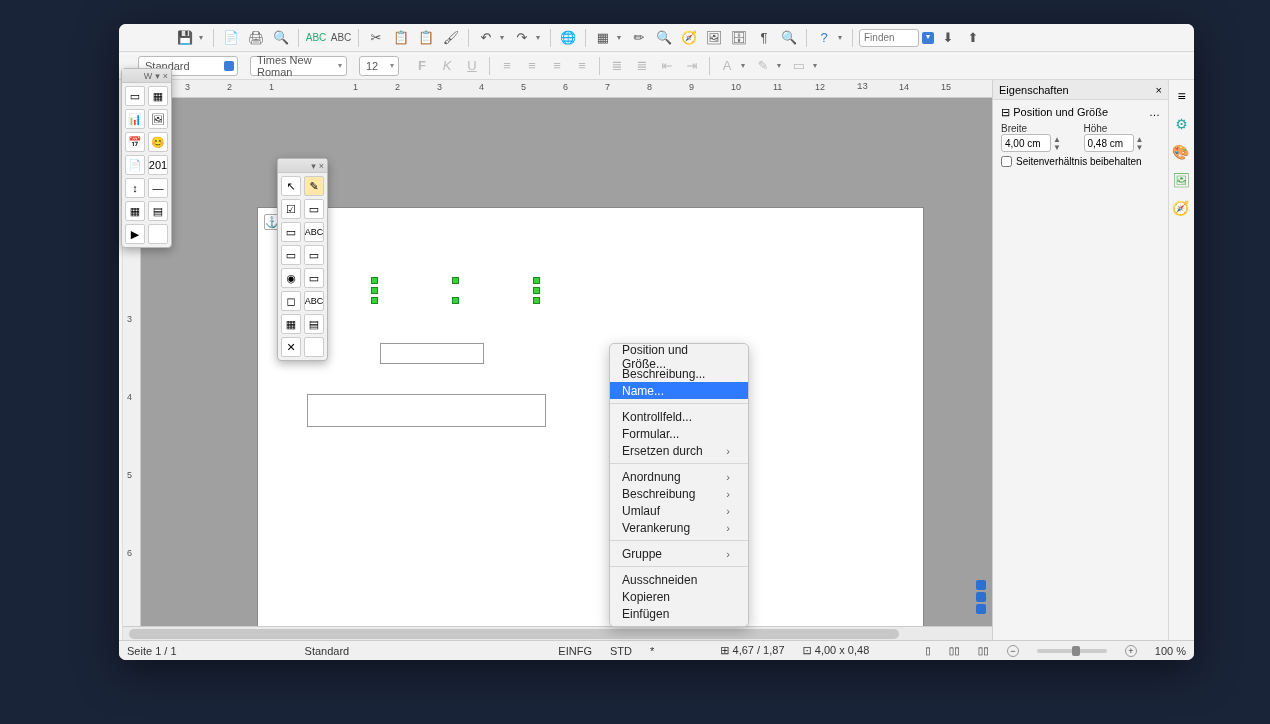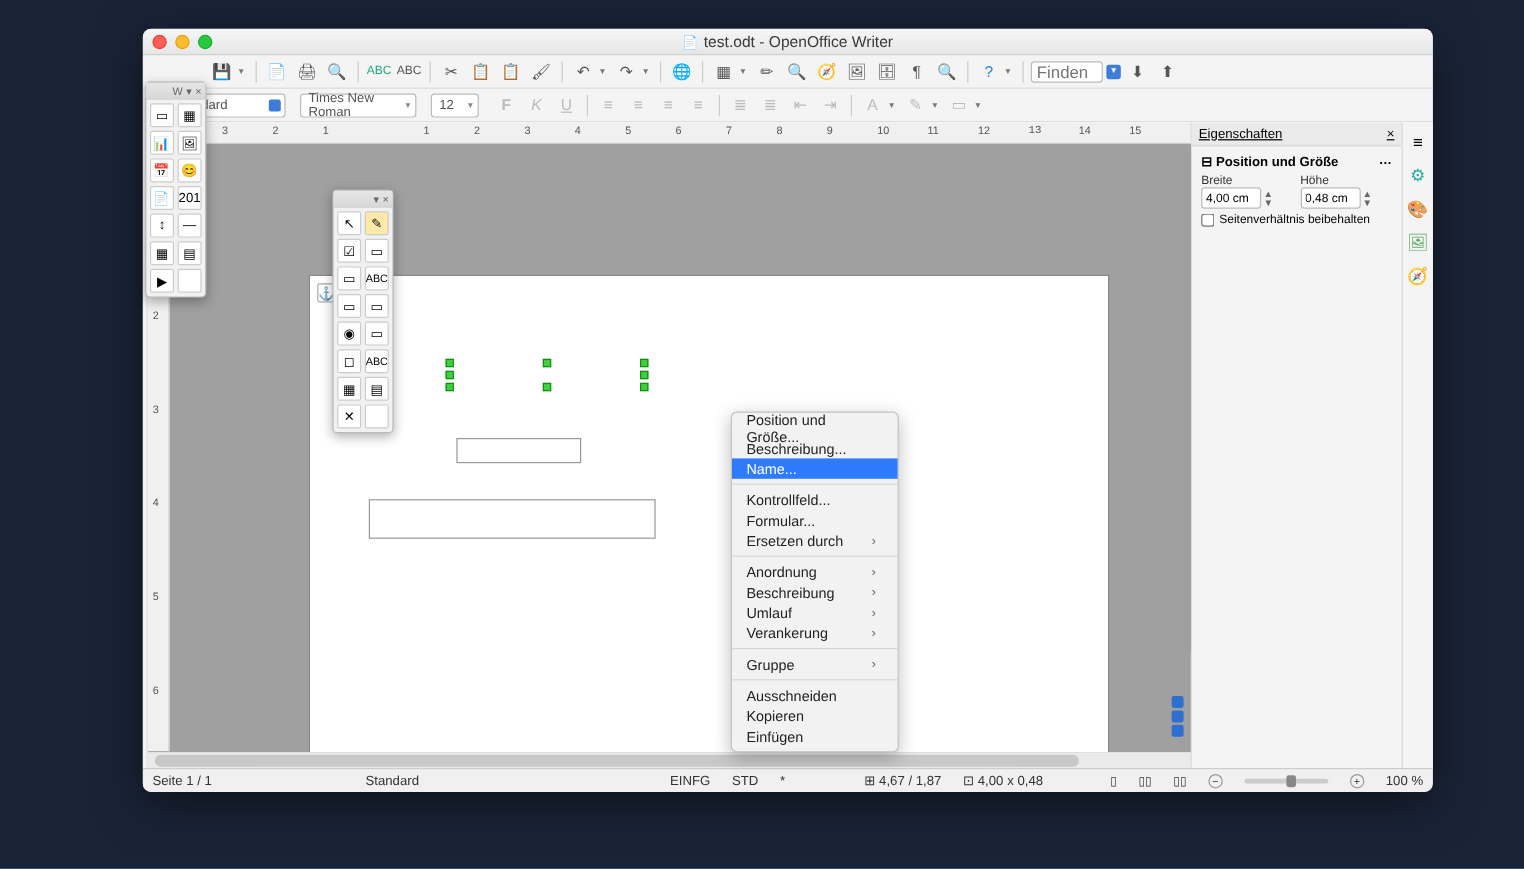--- a/index.html
+++ b/index.html
@@ -14,21 +14,21 @@
 .tl-min { background: #ffbd2e; border: .5px solid #e1a116; }
 .tl-max { background: #28c940; border: .5px solid #1bad2b; }
 .title { position: absolute; left: 0; right: 0; text-align: center; font-size: 13px; color: #3a3a3a; pointer-events: none; }
 .title::before { content: "📄"; font-size: 11px; margin-right: 4px; }
 
 
 .toolbar { height: 28px; background: #f4f4f4; border-bottom: 1px solid #d8d8d8; display: flex; align-items: center; padding: 0 6px; gap: 3px; }
 .tbutton { width: 22px; height: 22px; border: 1px solid transparent; border-radius: 3px; display: flex; align-items: center; justify-content: center; font-size: 13px; color: #555; cursor: pointer; }
 .tsep { width: 1px; height: 18px; background: #ccc; margin: 0 3px; }
 .tdrop { width: 8px; font-size: 8px; color: #777; }
-.find-box { width: 60px; height: 18px; border: 1px solid #bbb; border-radius: 3px; font-size: 14px; padding: 0 4px; background: #fff; }
+.find-box { width: 60px; height: 18px; border: 1px solid #bbb; border-radius: 3px; font-size: 10px; padding: 0 4px; background: #fff; }
 
 
 .fmt-combo { height: 20px; border: 1px solid #bbb; border-radius: 3px; background: #fff; font-size: 11px; padding: 0 16px 0 6px; display: flex; align-items: center; position: relative; color: #555; }
 .fmt-combo.blue::after { content: ""; position: absolute; right: 3px; top: 4px; width: 10px; height: 10px; background: #3b7dd8; border-radius: 2px; }
 .fmt-combo.plain::after { content: "▾"; position: absolute; right: 4px; font-size: 8px; color: #888; }
 
 
 .workspace { flex: 1; display: flex; background: #fff; overflow: hidden; }
 .leftpad { width: 4px; background: #f4f4f4; border-right: 1px solid #ddd; }
 
@@ -54,23 +54,23 @@
 
 
 .ctx { position: absolute; left: 490px; top: 319px; width: 140px; background: #f2f2f2; border: 1px solid #c4c4c4; border-radius: 5px; box-shadow: 0 4px 14px rgba(0,0,0,.25); padding: 4px 0; font-size: 12px; z-index: 50; }
 .ctx-item { height: 17px; padding: 0 18px 0 12px; display: flex; align-items: center; justify-content: space-between; color: #222; cursor: default; }
 .ctx-item.hl { background: #2f7bff; color: #fff; }
 .ctx-sep { height: 1px; background: #d6d6d6; margin: 4px 0; }
 .ctx-sub::after { content: "›"; font-size: 11px; color: #666; }
 
 
 .rpanel { width: 176px; background: #f4f4f4; border-left: 1px solid #d0d0d0; display: flex; flex-direction: column; font-size: 11px; }
-.rpanel-head { height: 20px; padding: 0 6px; display: flex; align-items: center; justify-content: space-between; border-bottom: 1px solid #d8d8d8; background: #eaeaea; text-decoration: underline; }
+.rpanel-head { height: 20px; padding: 0 6px; display: flex; align-items: center; justify-content: space-between; border-bottom: 1px solid #d8d8d8; background: #eaeaea; }
 .rpanel-section { padding: 4px 8px; }
-.rpanel-sectitle { font-weight: bold; margin: 2px 0 4px; display: flex; justify-content: space-between; }
+.rpanel-sectitle { font-weight: normal; margin: 2px 0 4px; display: flex; justify-content: space-between; }
 .rpanel-row { display: flex; gap: 6px; margin-bottom: 4px; }
 .rpanel-lbl { font-size: 10px; color: #333; }
 .spin { display: flex; align-items: flex-end; gap: 2px; }
 .spin input { width: 50px; height: 18px; border: 1px solid #bbb; border-radius: 3px; font-size: 10px; padding: 0 3px; }
 .spin .ar { width: 10px; font-size: 8px; color: #666; line-height: 8px; }
 .chk { display: flex; align-items: center; gap: 4px; font-size: 10px; margin-top: 4px; }
 .chk input { width: 11px; height: 11px; }
 
 
 .rrail { width: 26px; background: #f4f4f4; border-left: 1px solid #d8d8d8; display: flex; flex-direction: column; align-items: center; padding-top: 6px; gap: 8px; }
@@ -123,28 +123,20 @@
     <div class="pcell">—</div>
     <div class="pcell">▦</div>
     <div class="pcell">▤</div>
     <div class="pcell">▶</div>
     <div class="pcell"></div>
   </div>
 </div>
 
 <div class="window">
 
-  <div class="titlebar">
-    <div class="traffic">
-      <span class="tl-close"></span>
-      <span class="tl-min"></span>
-      <span class="tl-max"></span>
-    </div>
-    <div class="title">test.odt - OpenOffice Writer</div>
-  </div>
 
   <div class="toolbar">
     <div style="width:46px"></div>
     <div class="tbutton">💾</div>
     <span class="tdrop">▾</span>
     <div class="tsep"></div>
     <div class="tbutton">📄</div>
     <div class="tbutton">🖨</div>
     <div class="tbutton">🔍</div>
     <div class="tsep"></div>

